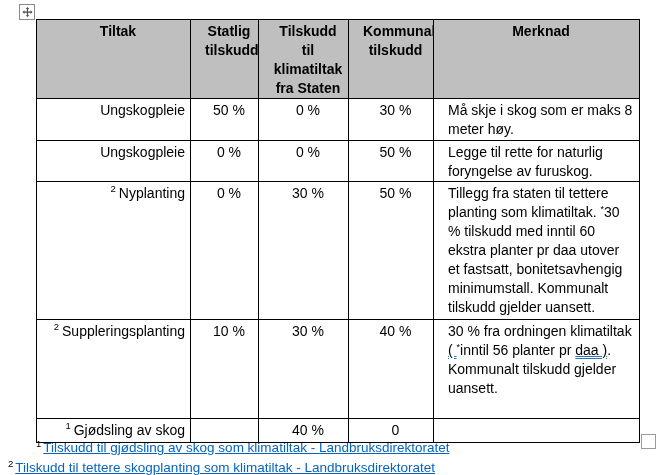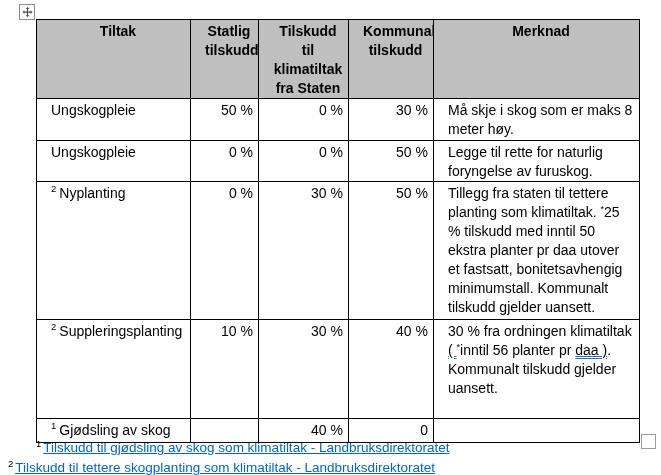--- a/index.html
+++ b/index.html
@@ -14,22 +14,22 @@
 
   
   .resize-handle { position:absolute; left:641px; top:434px; width:15px; height:15px;
     border:1px solid #9a9a9a; background:#ffffff; }
 
   table.word-table { position:absolute; left:36px; top:19px; width:603px;
     border-collapse:collapse; table-layout:fixed; }
   .word-table td, .word-table th { border:1.5px solid #000; vertical-align:top;
     padding:2px 5px 0 14px; font-size:14px; line-height:19px; overflow:hidden; }
   .word-table th { background:#bfbfbf; font-weight:bold; text-align:center; }
-  td.c-name { text-align:left; }
-  td.c-num  { text-align:right;margin-top:15px; }
+  td.c-name { text-align:right; }
+  td.c-num  { text-align:center;margin-top:15px; }
   td.c-note { text-align:left; }
 
   sup.fn { font-size:9.5px; vertical-align:super; line-height:0; margin-right:3px; }
   sup.star { font-size:9px; vertical-align:5px; line-height:0; }
 
   .gram { text-decoration:underline; text-decoration-style:double;
     text-decoration-color:#2e75b6; text-decoration-thickness:1px; }
 
   .footnote { position:absolute; left:8px; font-size:13.5px; line-height:18px; white-space:nowrap; }
   .footnote sup.fn { margin-right:2px; color:#000; }
@@ -78,21 +78,21 @@
         <td class="c-num">0 %</td>
         <td class="c-num">0 %</td>
         <td class="c-num">50 %</td>
         <td class="c-note">Legge til rette for naturlig foryngelse av furuskog.</td>
       </tr>
       <tr style="height:138px">
         <td class="c-name"><sup class="fn">2</sup><span>Nyplanting</span></td>
         <td class="c-num">0 %</td>
         <td class="c-num">30 %</td>
         <td class="c-num">50 %</td>
-        <td class="c-note"><span>Tillegg fra staten til tettere planting som klimatiltak. </span><sup class="star">*</sup><span>25 % tilskudd med inntil 50 ekstra planter pr daa utover et fastsatt, bonitetsavhengig minimumstall. Kommunalt tilskudd gjelder uansett.</span></td>
+        <td class="c-note"><span>Tillegg fra staten til tettere planting som klimatiltak. </span><sup class="star">*</sup><span>30 % tilskudd med inntil 60 ekstra planter pr daa utover et fastsatt, bonitetsavhengig minimumstall. Kommunalt tilskudd gjelder uansett.</span></td>
       </tr>
       <tr style="height:99px">
         <td class="c-name"><sup class="fn">2</sup><span>Suppleringsplanting</span></td>
         <td class="c-num">10 %</td>
         <td class="c-num">30 %</td>
         <td class="c-num">40 %</td>
         <td class="c-note"><span>30 % fra ordningen klimatiltak </span><span class="gram">( </span><sup class="star">*</sup><span>inntil 56 planter pr </span><span class="gram">daa )</span><span>.</span><br><span>Kommunalt tilskudd gjelder uansett.</span></td>
       </tr>
       <tr style="height:24px">
         <td class="c-name"><sup class="fn">1</sup><span>Gjødsling av skog</span></td>

